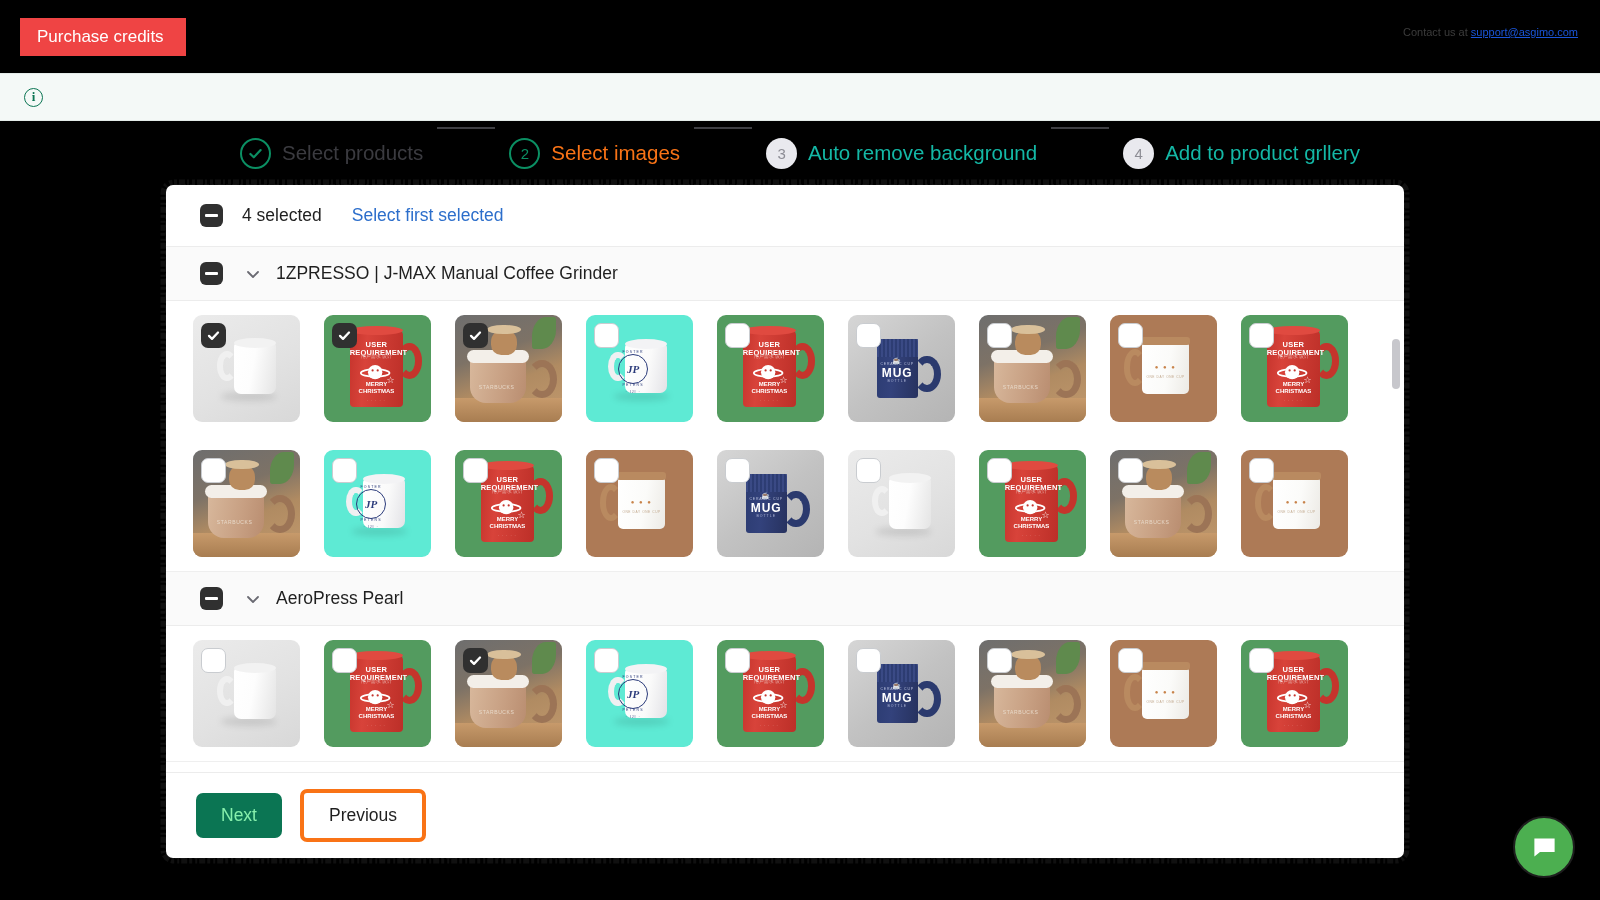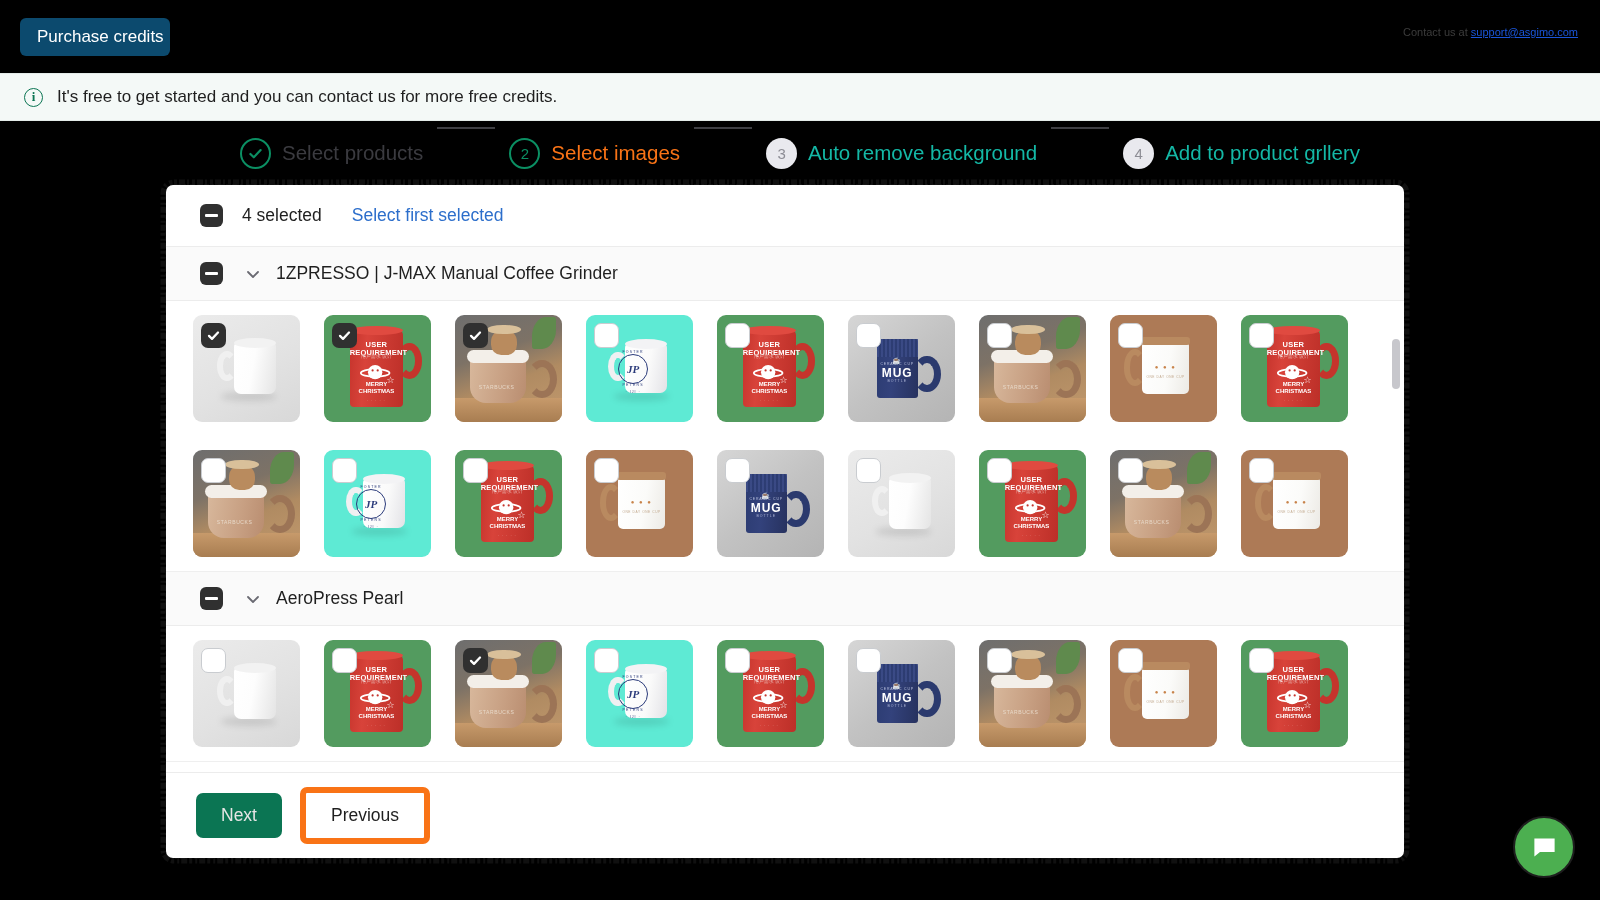--- a/index.html
+++ b/index.html
@@ -12,23 +12,23 @@
     position:relative;
   }
 
   
   .topbar {
     position:absolute; left:0; top:0; width:1600px; height:73px;
     background:#000000;
   }
   .purchase-btn {
     position:absolute; left:20px; top:18px;
-    background:#0c4a6e; color:#ffffff;
-    border:none; border-radius:6px;
-    padding:10px 6px 11px 17px;
+    background:#ef4444; color:#ffffff;
+    border:none; border-radius:0;
+    padding:10px 22px 11px 17px;
     font-size:17px; font-family:"Liberation Sans", sans-serif;
     cursor:pointer; line-height:1;
     font-weight:400;
   }
   .contact {
     position:absolute; right:22px; top:26px;
     font-size:11px; color:#3c3c3c;
     white-space:nowrap;
   }
   .contact a {
@@ -349,26 +349,26 @@
     text-align:center; color:#c2a98e; font-size:3.2px; letter-spacing:.6px;
   }
 
   
   .footer {
     height:86px; flex:0 0 auto;
     border-top:1px solid #ececec;
     display:flex; align-items:center; padding-left:30px; gap:18px;
   }
   .btn-next {
-    background:#0b7553; color:#e5e5e5; border:none;
+    background:#0b7553; color:#86efac; border:none;
     border-radius:7px; padding:12px 25px; font-size:17.5px;
     cursor:pointer; font-family:"Liberation Sans", sans-serif;
   }
   .btn-prev {
-    background:#fff; color:#1f1f1f; border:6px solid #f97316;
+    background:#fff; color:#1f1f1f; border:4px solid #f97316;
     border-radius:7px; padding:12px 25px; font-size:17.5px;
     cursor:pointer; font-family:"Liberation Sans", sans-serif;
   }
 
   
   .chat-fab {
     position:absolute; right:25px; bottom:22px;
     width:62px; height:62px; border-radius:50%;
     background:#4caf50; border:2px solid #1e1e1e;
     display:flex; align-items:center; justify-content:center;
@@ -381,21 +381,20 @@
 
 <div class="topbar">
   <button class="purchase-btn">Purchase credits</button>
   <div class="contact">
     <span>Contact us at </span><a href="#">support@asgimo.com</a>
   </div>
 </div>
 
 <div class="banner">
   <div class="info-ico">i</div>
-  <div class="txt">It's free to get started and you can contact us for more free credits.</div>
 </div>
 
 <div class="stepper">
 
   <div class="step done">
     <div class="bubble">
       <svg class="check-svg" viewBox="0 0 20 20">
         <path d="M4 10.5 L8 14.5 L16 6" fill="none" stroke="#0b8f63" stroke-width="2.6" stroke-linecap="round" stroke-linejoin="round"></path>
       </svg>
     </div>

